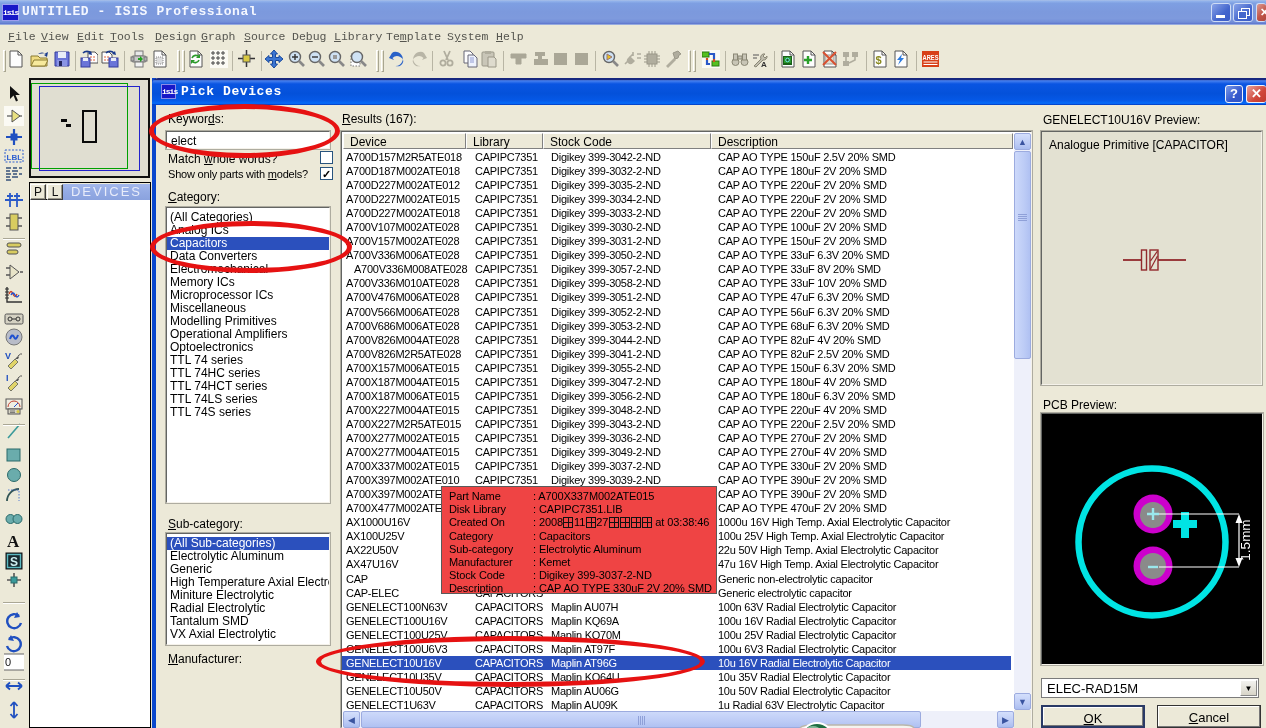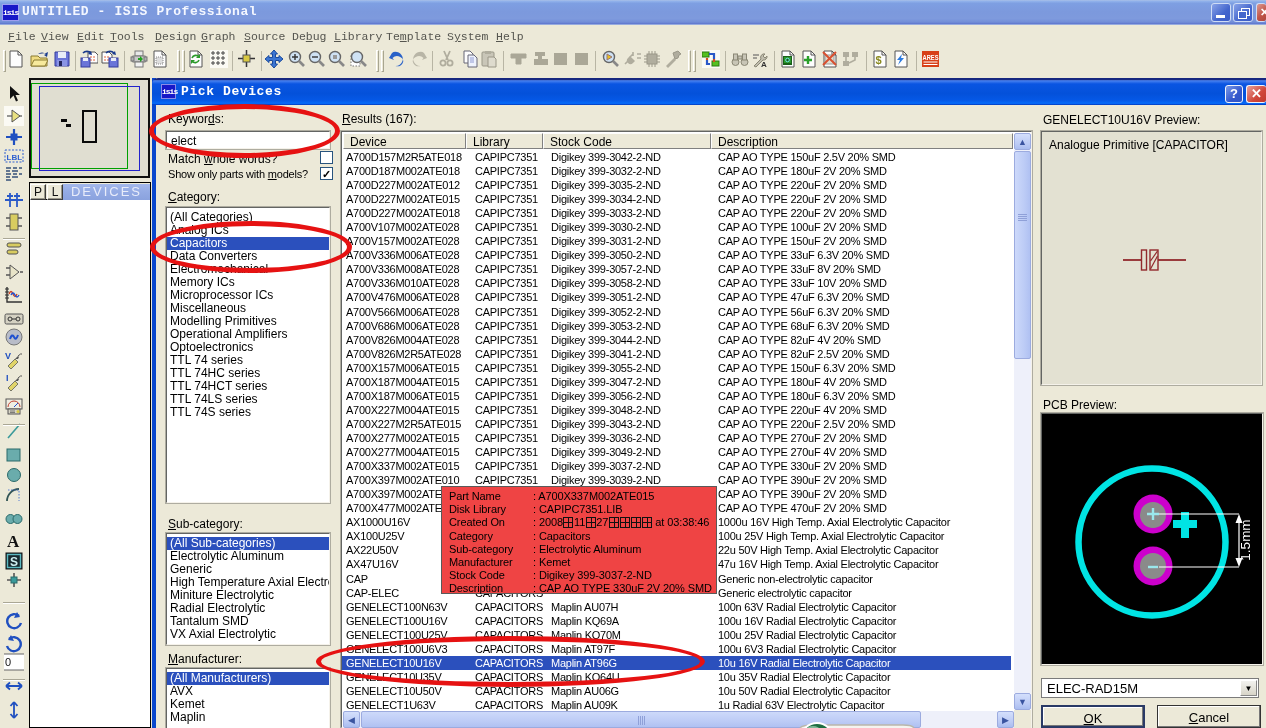--- a/index.html
+++ b/index.html
@@ -517,26 +517,20 @@
     <div class="litem lsel">(All Sub-categories)</div>
     <div class="litem">Electrolytic Aluminum</div>
     <div class="litem">Generic</div>
     <div class="litem">High Temperature Axial Electrolyt</div>
     <div class="litem">Miniture Electrolytic</div>
     <div class="litem">Radial Electrolytic</div>
     <div class="litem">Tantalum SMD</div>
     <div class="litem">VX Axial Electrolytic</div>
   </div>
   <div class="lbl" style="left:168px;top:652px"><u>M</u>anufacturer:</div>
-  <div class="sunken" style="left:166px;top:668px;width:164px;height:60px;border-bottom:none;padding-top:3px">
-    <div class="litem lsel">(All Manufacturers)</div>
-    <div class="litem">AVX</div>
-    <div class="litem">Kemet</div>
-    <div class="litem">Maplin</div>
-  </div>
 
   <div class="lbl" style="left:342px;top:112px"><u>R</u>esults (167):</div>
   <div class="sunken" style="left:341px;top:131px;width:691px;height:597px;overflow:hidden" id="results">
     <div class="th" style="left:1px;top:1px;width:123px">Device</div>
     <div class="th" style="left:124px;top:1px;width:77px">Library</div>
     <div class="th" style="left:201px;top:1px;width:168px">Stock Code</div>
     <div class="th" style="left:369px;top:1px;width:302px">Description</div>
     <div class="row" style="top:18px">
     <span class="cell" style="left:4px">A700D157M2R5ATE018</span>
     <span class="cell" style="left:133px">CAPIPC7351</span>
@@ -579,21 +573,21 @@
     <span class="cell" style="left:209px">Digikey 399-3031-2-ND</span>
     <span class="cell" style="left:376px">CAP AO TYPE 150uF 2V 20% SMD</span>
     </div>
     <div class="row" style="top:116px">
     <span class="cell" style="left:4px">A700V336M006ATE028</span>
     <span class="cell" style="left:133px">CAPIPC7351</span>
     <span class="cell" style="left:209px">Digikey 399-3050-2-ND</span>
     <span class="cell" style="left:376px">CAP AO TYPE 33uF 6.3V 20% SMD</span>
     </div>
     <div class="row" style="top:130px">
-    <span class="cell" style="left:4px">A700V336M008ATE028</span>
+    <span class="cell" style="left:12px">A700V336M008ATE028</span>
     <span class="cell" style="left:133px">CAPIPC7351</span>
     <span class="cell" style="left:209px">Digikey 399-3057-2-ND</span>
     <span class="cell" style="left:376px">CAP AO TYPE 33uF 8V 20% SMD</span>
     </div>
     <div class="row" style="top:144px">
     <span class="cell" style="left:4px">A700V336M010ATE028</span>
     <span class="cell" style="left:133px">CAPIPC7351</span>
     <span class="cell" style="left:209px">Digikey 399-3058-2-ND</span>
     <span class="cell" style="left:376px">CAP AO TYPE 33uF 10V 20% SMD</span>
     </div>

